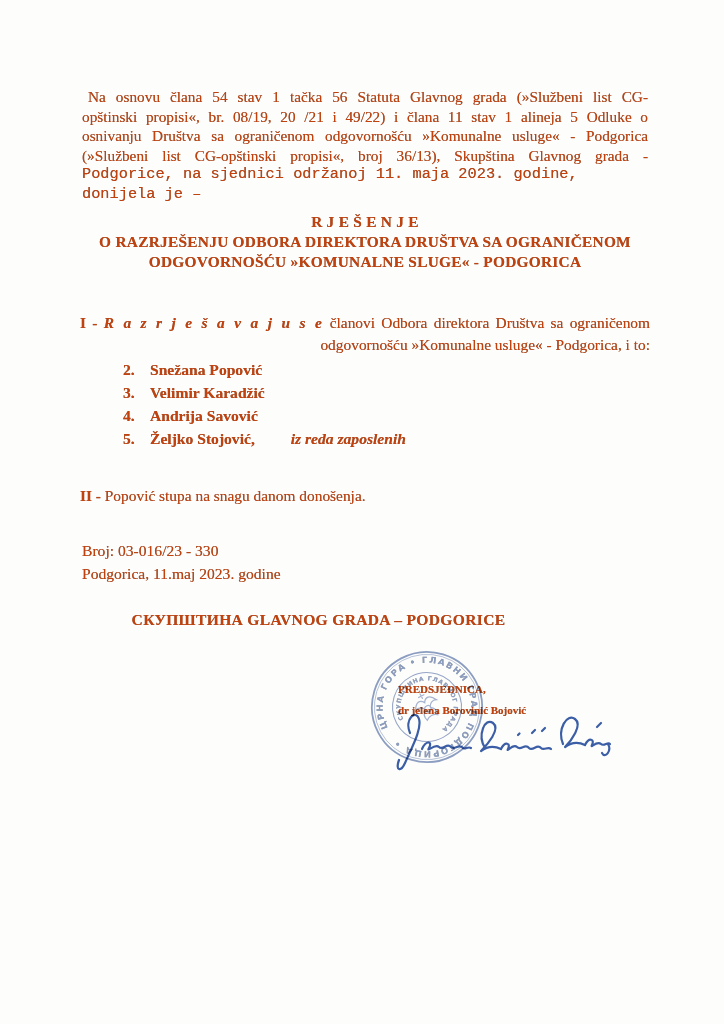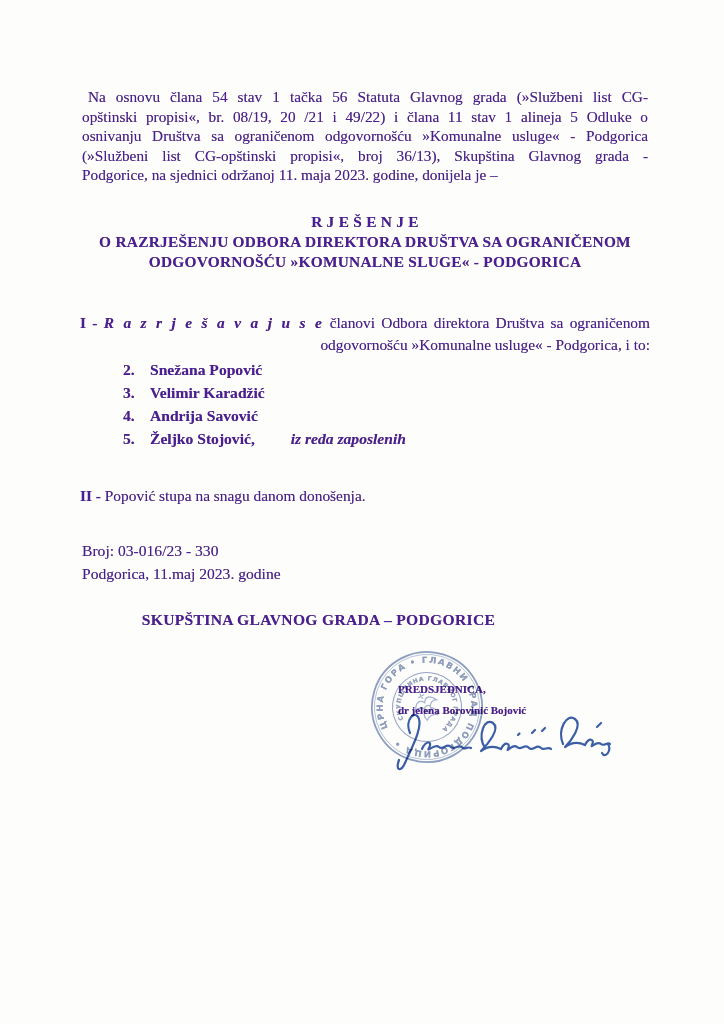--- a/index.html
+++ b/index.html
@@ -3,32 +3,32 @@
 <meta charset="utf-8">
 <style>
   html, body { margin: 0; padding: 0; background: #ffffff; }
   .page {
     position: relative;
     width: 724px;
     height: 1024px;
     background: #fdfdfc;
     overflow: hidden;
     font-family: "Liberation Serif", "DejaVu Serif", serif;
-    color: #4c1d95;
+    color: #c2410c;
   }
   .scan-ink { text-shadow: 0 0 0.45px rgba(45,45,45,0.55); }
 
   
   .intro {
     position: absolute;
     left: 82px; top: 87px; width: 566px;
     font-size: 15.3px; line-height: 19.6px;
   }
   .intro .jline { text-align: justify; text-align-last: justify; }
-  .intro .lastline { text-align: left; text-align-last: left; }
+  .intro .lastline { text-align: left; text-align-last: left; font-family: Liberation Mono, monospace; }
   .intro .jline:first-child { padding-left: 6px; }
 
   
   .title-block {
     position: absolute;
     left: 82px; top: 212px; width: 566px;
     text-align: center;
     font-weight: bold;
     font-size: 15.4px; line-height: 19.8px;
     letter-spacing: 0.25px;
@@ -145,21 +145,21 @@
     <div class="member-row"><span class="member-num">5.</span><span>Željko Stojović,</span><span class="member-note"> iz reda zaposlenih</span></div>
   </div>
 
   <div class="article-two"><span class="numeral">II - </span><span>Popović stupa na snagu danom donošenja.</span></div>
 
   <div class="ref-block">
     <div>Broj: 03-016/23 - 330</div>
     <div>Podgorica, 11.maj 2023. godine</div>
   </div>
 
-  <div class="issuer">SKUPŠTINA GLAVNOG GRADA – PODGORICE</div>
+  <div class="issuer">СКУПШТИНА GLAVNOG GRADA – PODGORICE</div>
 
   <div class="signer">
     <div>PREDSJEDNICA,</div>
     <div>dr jelena Borovinić Bojović</div>
   </div>
 
   <svg class="stamp" viewBox="0 0 120 120">
     <defs>
       <path id="stampOuterPath" d="M 60,60 m -45,0 a 45,45 0 1,1 90,0 a 45,45 0 1,1 -90,0"></path>
       <path id="stampInnerPath" d="M 60,60 m -27,0 a 27,27 0 1,1 54,0 a 27,27 0 1,1 -54,0"></path>

